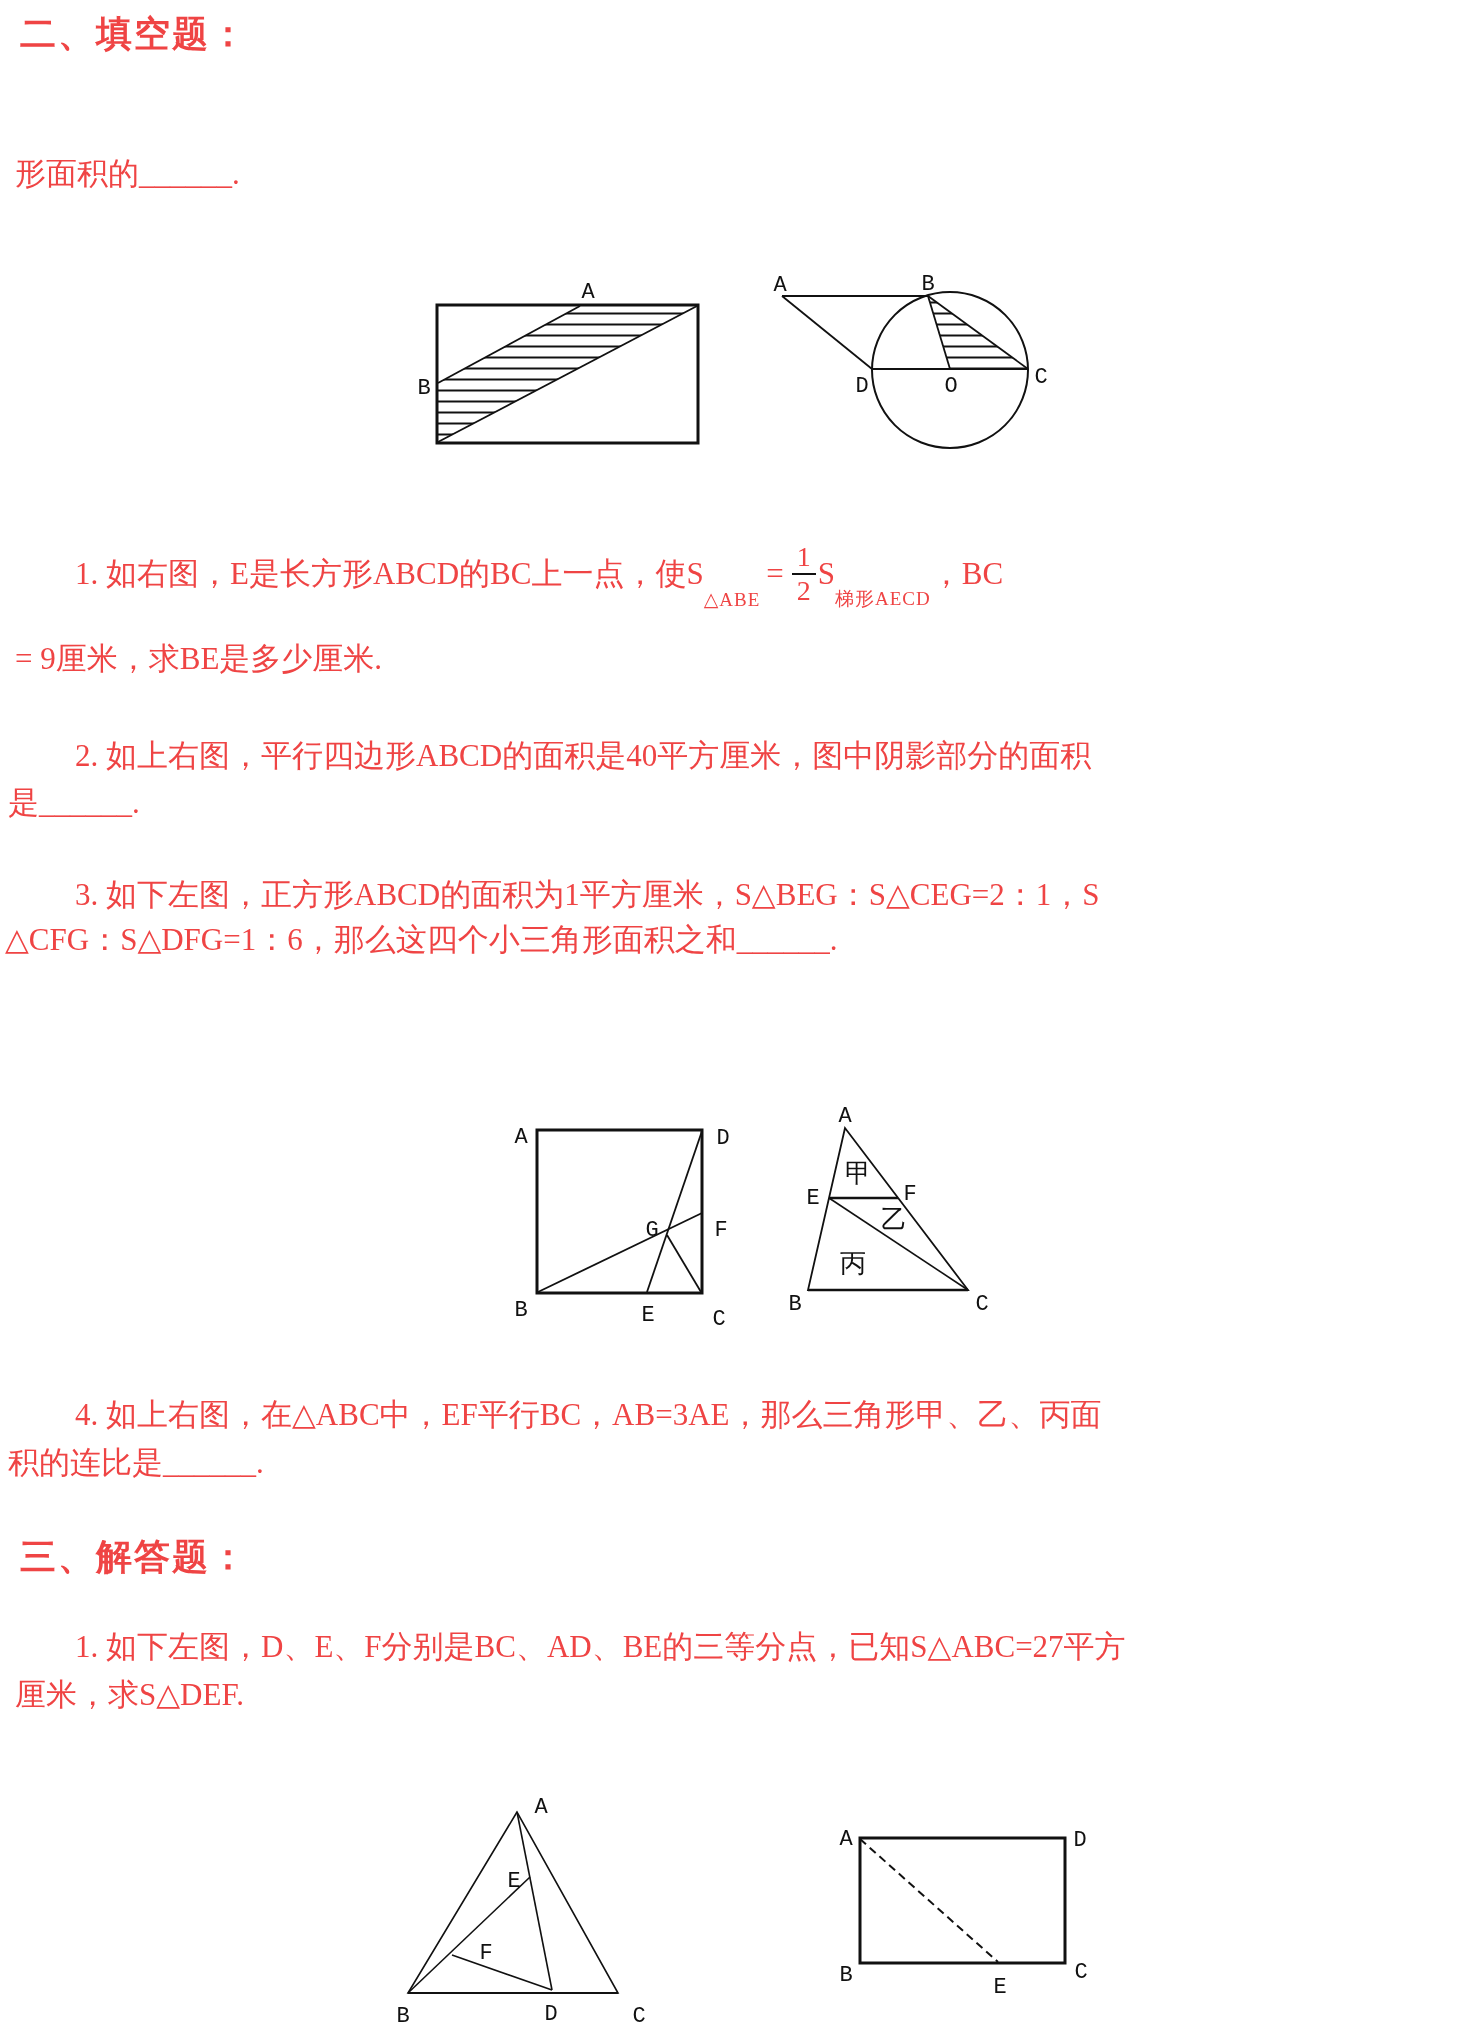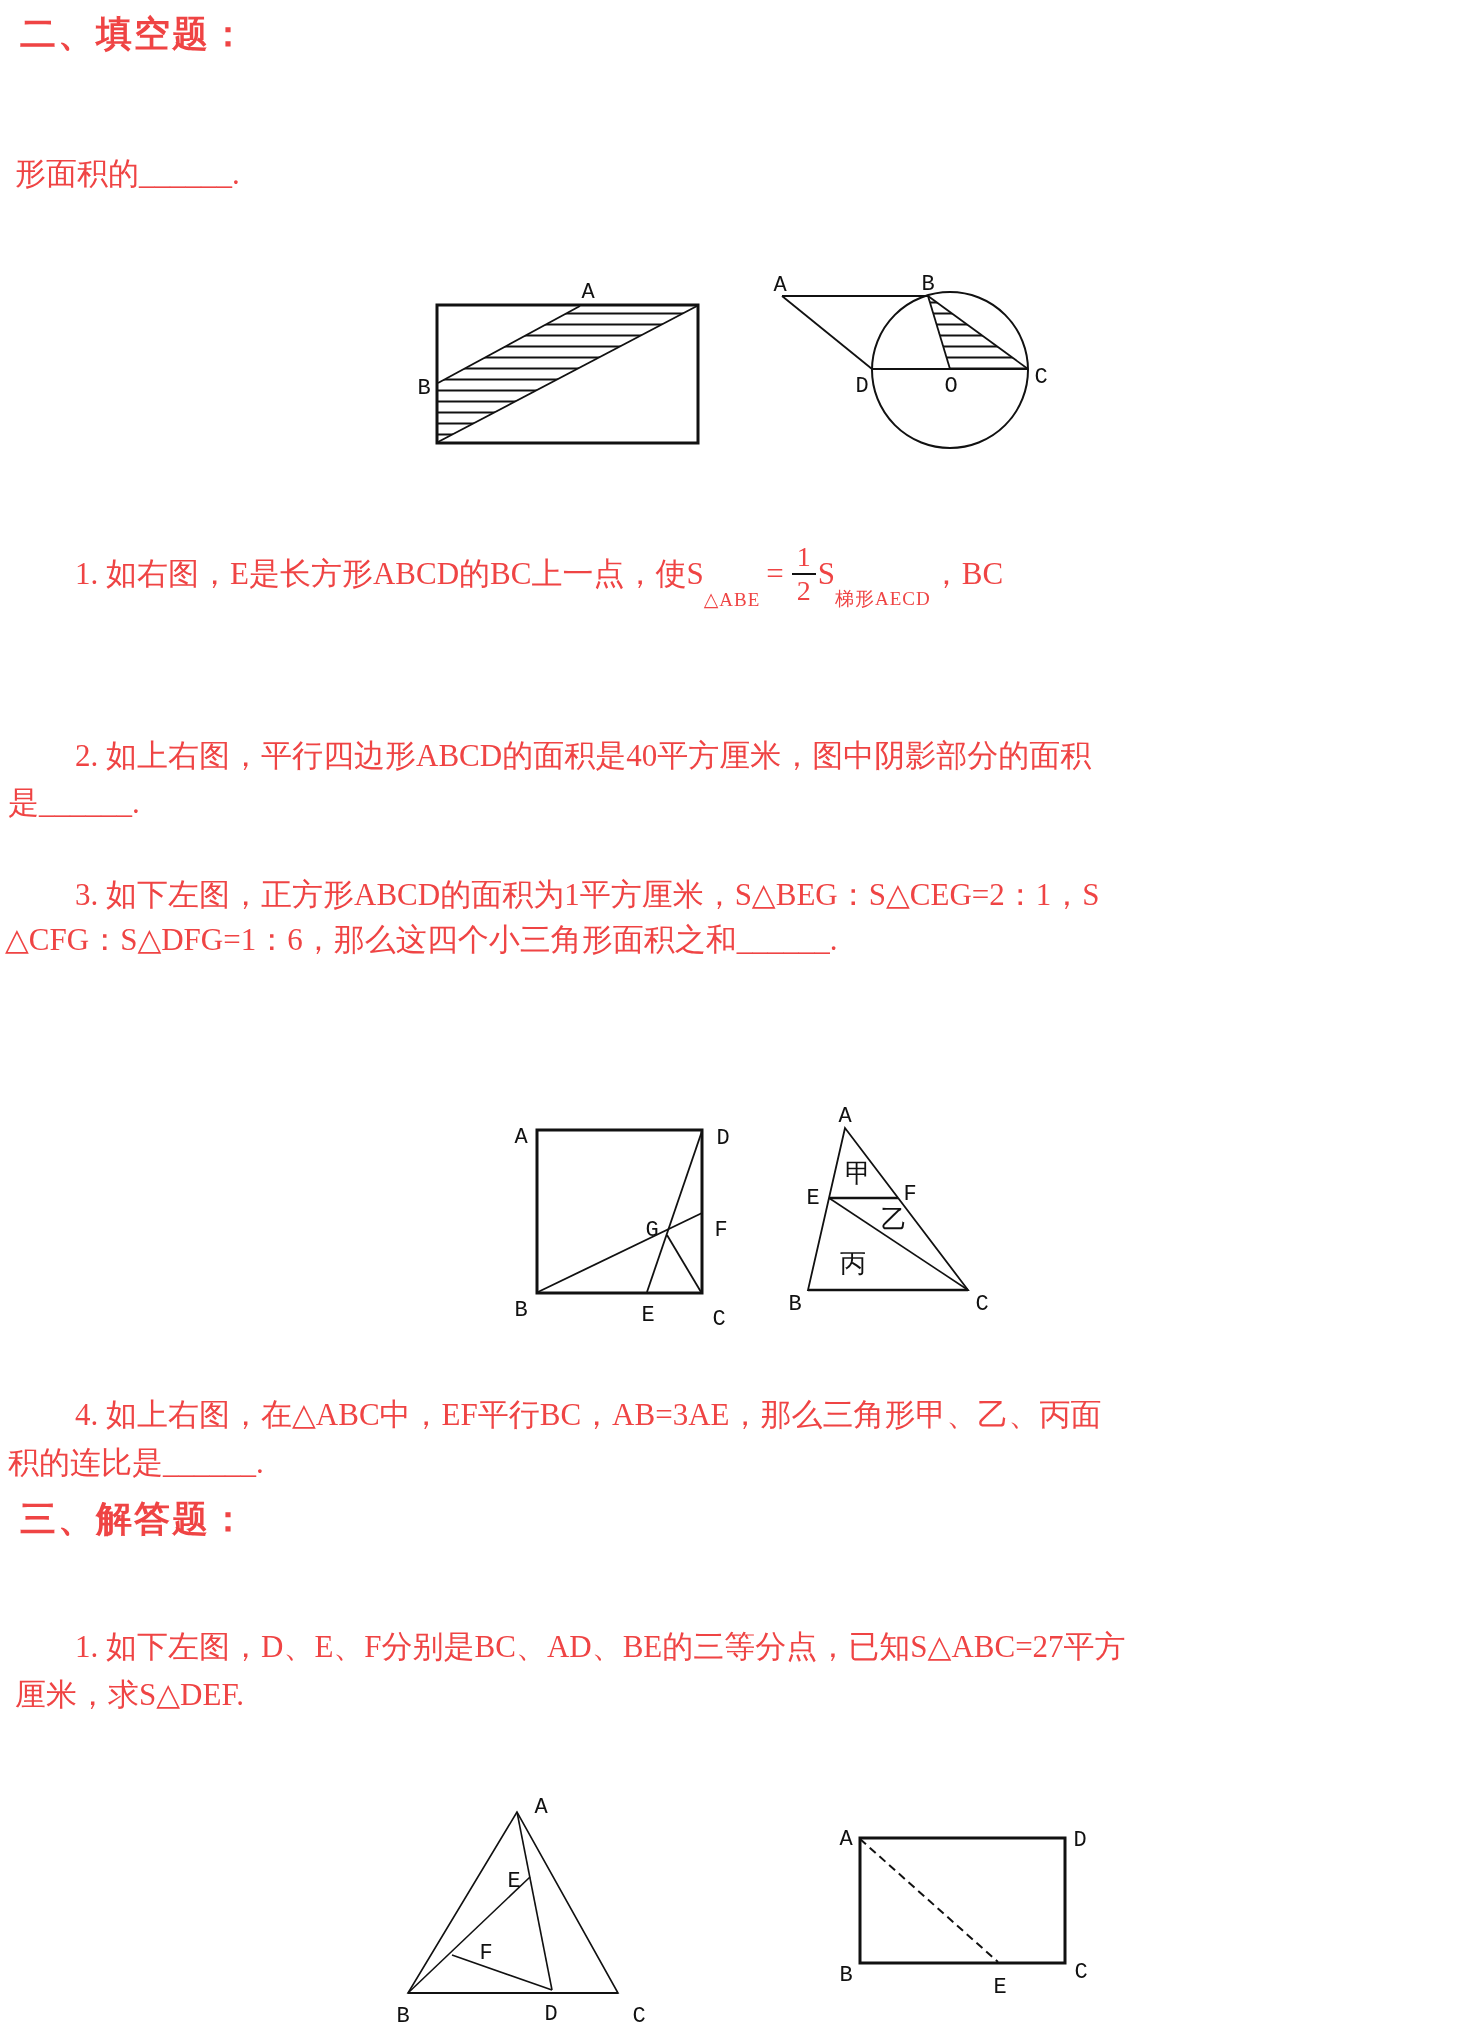--- a/index.html
+++ b/index.html
@@ -35,31 +35,32 @@
       <span class="sub">△ABE</span>
     <span class="eq">=</span>
     <span class="frac">
       <span class="num">1</span>
       <span class="den">2</span>
     </span>
     <span>S</span>
       <span class="sub">梯形AECD</span>
     <span>，BC</span>
   </div>
+  <div class="tline" style="left:15px;top:640px">= 9厘米，求BE是多少厘米.</div>
 
   <div class="tline" style="left:75px;top:737px">2. 如上右图，平行四边形ABCD的面积是40平方厘米，图中阴影部分的面积</div>
   <div class="tline" style="left:8px;top:784px">是______.</div>
 
   <div class="tline" style="left:75px;top:876px">3. 如下左图，正方形ABCD的面积为1平方厘米，S△BEG：S△CEG=2：1，S</div>
   <div class="tline" style="left:5px;top:921px">△CFG：S△DFG=1：6，那么这四个小三角形面积之和______.</div>
 
   <div class="tline" style="left:75px;top:1396px">4. 如上右图，在△ABC中，EF平行BC，AB=3AE，那么三角形甲、乙、丙面</div>
   <div class="tline" style="left:8px;top:1444px">积的连比是______.</div>
 
-  <div class="heading" style="left:20px;top:1495px">三、解答题：</div>
+  <div class="heading" style="left:20px;top:1533px">三、解答题：</div>
 
   <div class="tline" style="left:75px;top:1628px">1. 如下左图，D、E、F分别是BC、AD、BE的三等分点，已知S△ABC=27平方</div>
   <div class="tline" style="left:15px;top:1676px">厘米，求S△DEF.</div>
 
   <svg class="figs" width="1472" height="2036" viewBox="0 0 1472 2036">
     <defs>
       <pattern id="hatch" patternUnits="userSpaceOnUse" width="12" height="11">
         <line x1="0" y1="5.5" x2="12" y2="5.5" stroke="#111" stroke-width="2"></line>
       </pattern>
     </defs>

